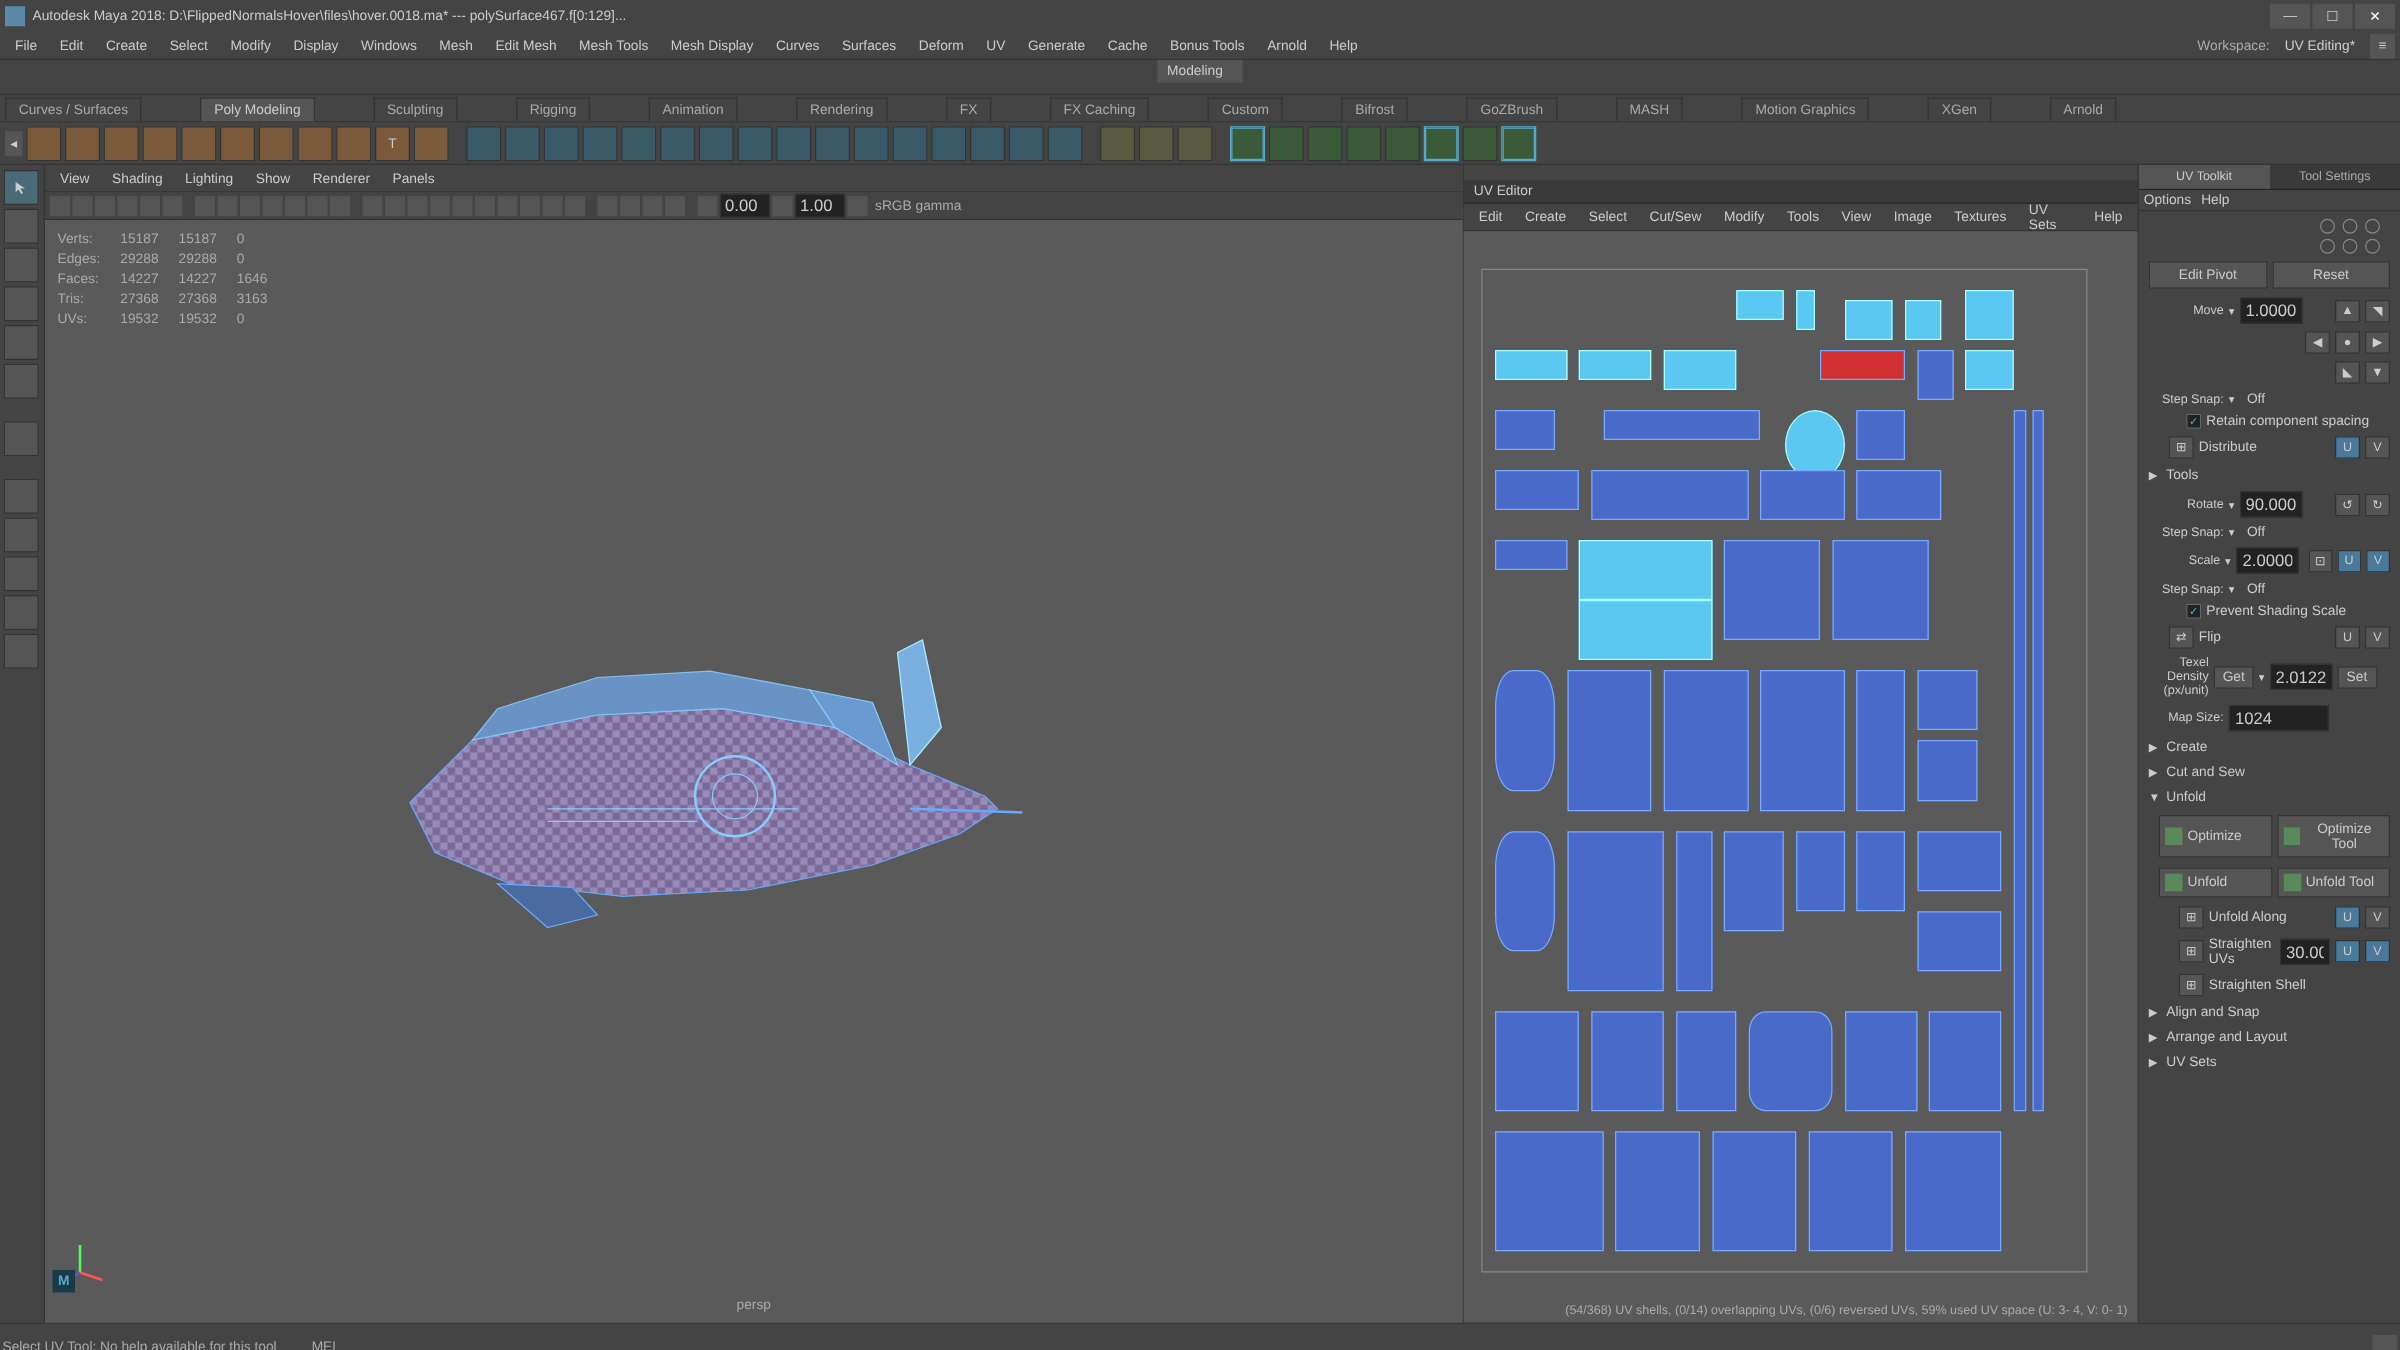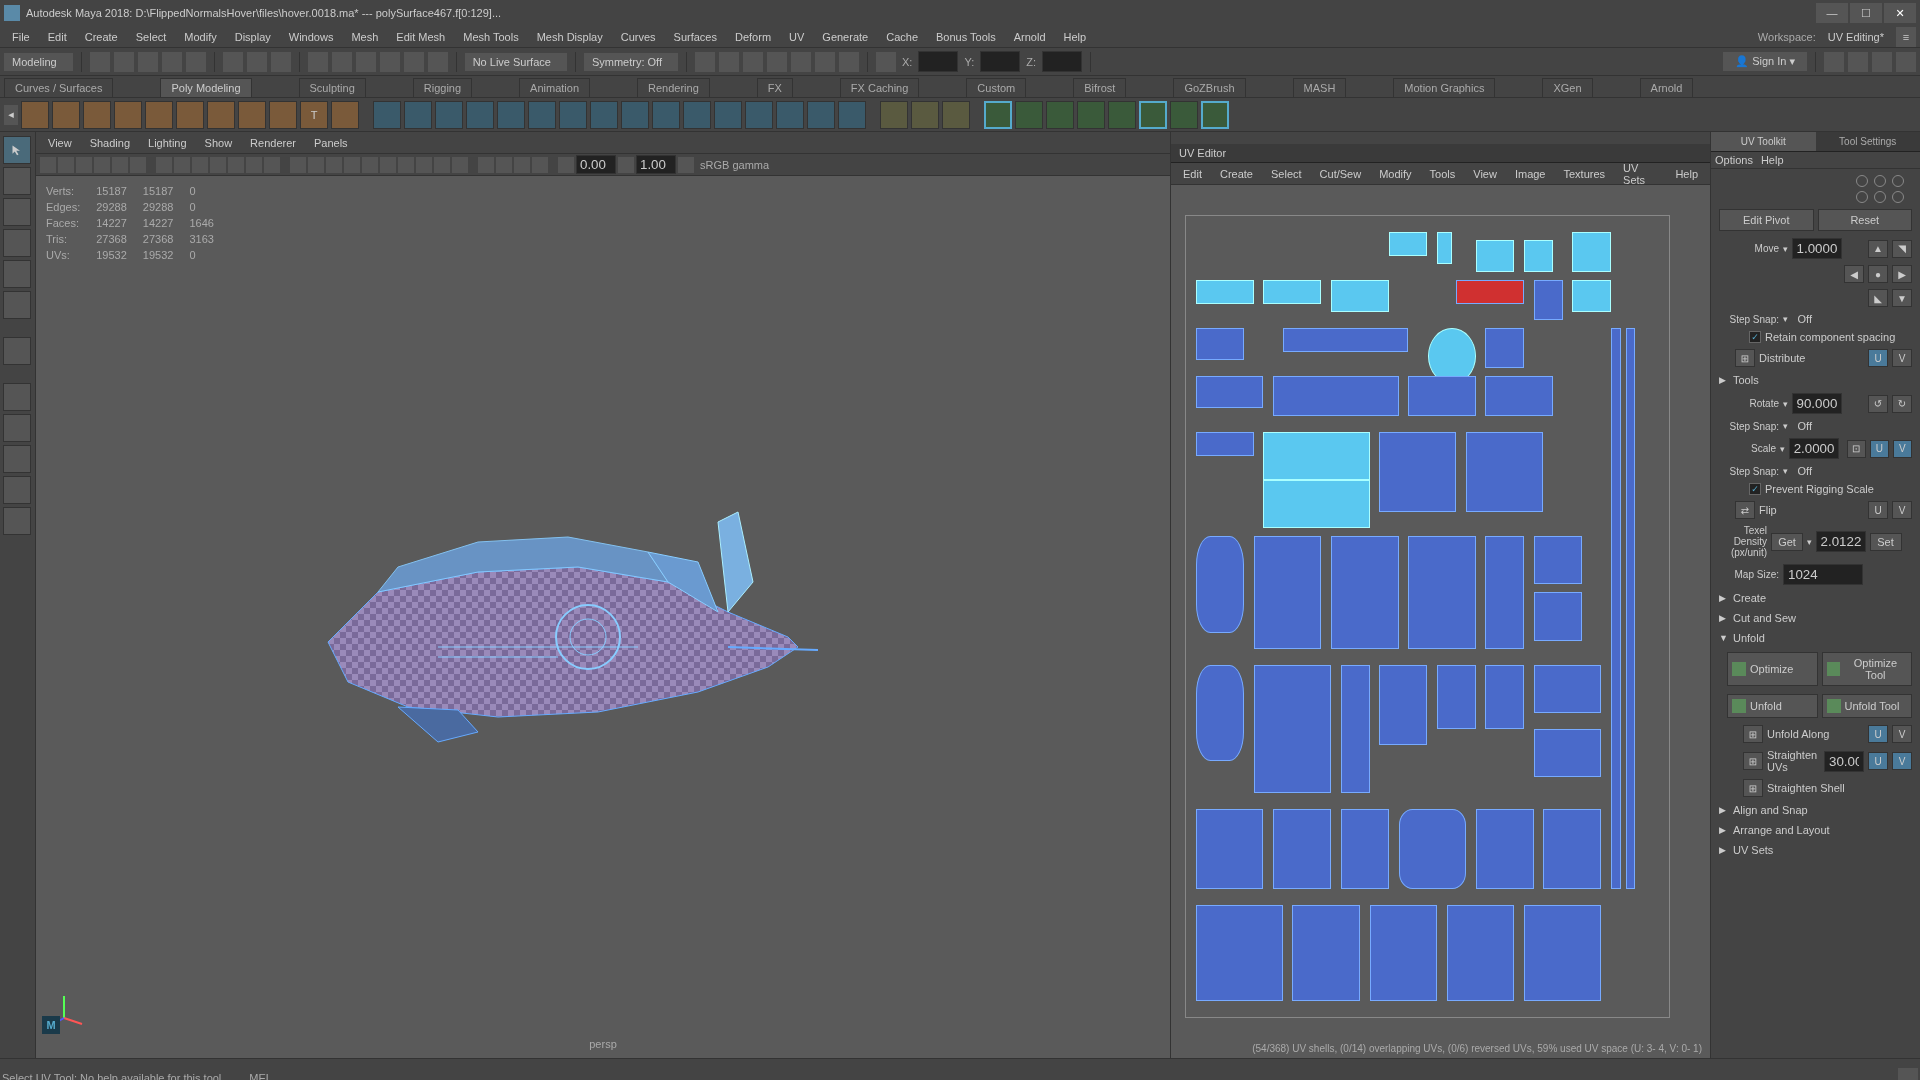--- a/index.html
+++ b/index.html
@@ -8,21 +8,21 @@
 .titlebar-icon { width: 16px; height: 16px; background: #5a8aa8; margin-right: 6px; }
 .titlebar-text { flex: 1; color: #ccc; font-size: 11px; }
 .titlebar-controls { display: flex; gap: 2px; }
 .win-btn { width: 32px; height: 20px; display: flex; align-items: center; justify-content: center; background: #555; cursor: pointer; }
 .win-btn.close { color: #fff; }
 .menubar { background: #444; height: 22px; display: flex; align-items: center; padding: 0 4px; gap: 2px; border-bottom: 1px solid #333; }
 .menu-item { padding: 2px 8px; cursor: pointer; color: #ccc; }
 .workspace-bar { margin-left: auto; display: flex; align-items: center; gap: 4px; }
 .workspace-label { color: #aaa; }
 .workspace-value { color: #ccc; padding: 2px 8px; }
-.toolbar { background: #444; height: 28px; display: flex; align-items: center; padding: 0 4px; gap: 4px; border-bottom: 1px solid #333; }
+.toolbar { background: #444; height: 28px; display: flex; align-items: center; padding: 0 4px; gap: 4px; border-bottom: 1px solid #333; flex-direction: column; }
 .tb-dropdown { background: #555; padding: 3px 16px 3px 8px; color: #ccc; cursor: pointer; position: relative; }
 .tb-sep { width: 1px; height: 20px; background: #333; margin: 0 4px; }
 .tb-btn { width: 20px; height: 20px; background: #555; cursor: pointer; display: inline-flex; align-items: center; justify-content: center; }
 .tb-field { background: #222; color: #ccc; padding: 2px 4px; width: 40px; border: 1px solid #333; }
 .tb-label { color: #aaa; padding: 0 2px; }
 .signin { background: #555; padding: 3px 12px; color: #ccc; cursor: pointer; }
 .shelf-tabs { background: #444; height: 22px; display: flex; align-items: end; padding: 0 4px; border-bottom: 1px solid #333; gap: 46px; }
 .shelf-tab { padding: 3px 10px; background: #444; color: #aaa; cursor: pointer; border: 1px solid #333; border-bottom: none; margin-right: 1px; }
 .shelf-tab.active { background: #555; color: #ccc; }
 .shelf-row { background: #444; height: 34px; display: flex; align-items: center; padding: 0 4px; gap: 3px; border-bottom: 1px solid #333; }
@@ -535,21 +535,21 @@
         <div class="prop-btn-sm active">U</div>
         <div class="prop-btn-sm active">V</div>
       </div>
       <div class="prop-row">
         <div class="prop-label">Step Snap:</div>
         <span style="font-size:9px">▾</span>
         <span style="padding:0 6px">Off</span>
       </div>
       <div class="checkbox-row">
         <div class="chk">✓</div>
-        <span>Prevent Rigging Scale</span>
+        <span>Prevent Shading Scale</span>
       </div>
       <div class="distribute-row">
         <div class="prop-btn-sm">⇄</div>
         <span style="flex:1">Flip</span>
         <div class="prop-btn-sm">U</div>
         <div class="prop-btn-sm">V</div>
       </div>
       <div class="prop-row">
         <div class="prop-label" style="width:48px;line-height:1.1">Texel Density (px/unit)</div>
         <div class="panel-btn" style="flex:0 0 32px;padding:2px">Get</div>

